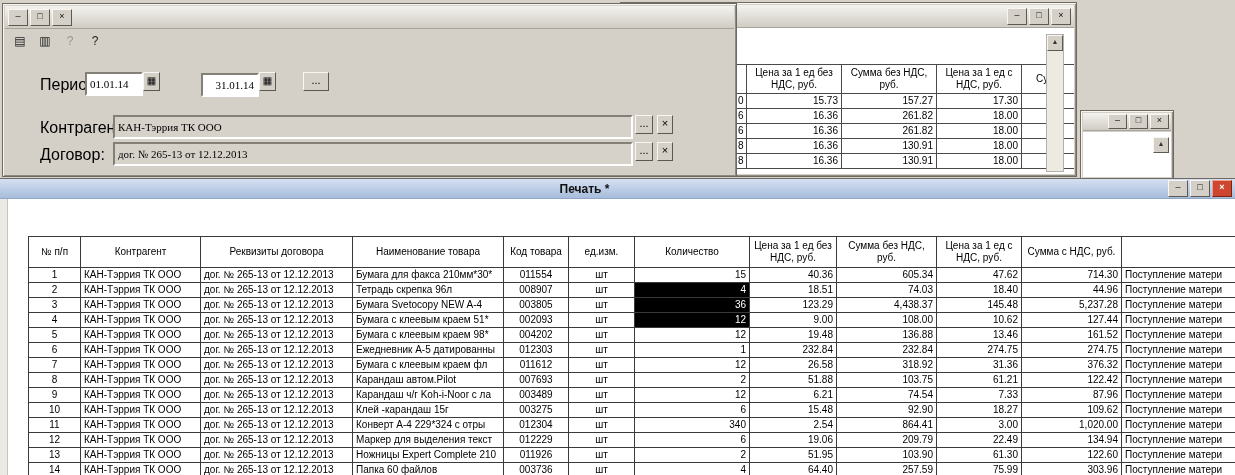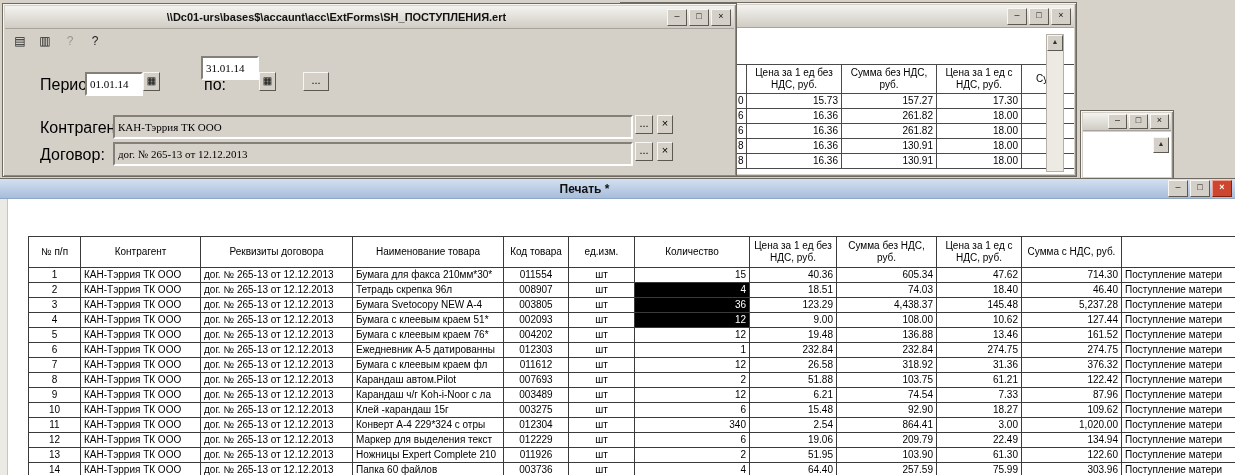--- a/index.html
+++ b/index.html
@@ -158,38 +158,37 @@
       <span class="winbtn small">□</span>
       <span class="winbtn small">×</span>
     </div>
     <div class="small-body">
       <div class="scrollbtn">▲</div>
     </div>
   </div>
 
   <div class="win" id="form-win">
     <div class="titlebar gray">
-      <span class="tb-title">\\Dc01-urs\bases$\accaunt\acc\ExtForms\SH_ПОСТУПЛЕНИЯ.ert</span>
       <span class="winbtn">–</span>
       <span class="winbtn">□</span>
       <span class="winbtn">×</span>
     </div>
 
     <div class="toolbar">
       <span class="tbtn">▤</span>
       <span class="tbtn">▥</span>
       <span class="tbtn disabled">?</span>
       <span class="tbtn">?</span>
     </div>
 
     <span class="lbl" style="left:12px;top:72px">Период с:</span>
     <input class="inp" style="left: 82px; top: 68px; width: 58px;" value="01.01.14">
     <span class="pushbtn" style="left:140px;top:68px;width:17px;height:19px;font-size:10px">▦</span>
     <span class="lbl" style="left:176px;top:72px">по:</span>
-    <input class="inp" style="left: 198px; top: 52px; width: 58px;" value="31.01.14">
+    <input class="inp" style="left: 198px; top: 69px; width: 58px; text-align: right;" value="31.01.14">
     <span class="pushbtn" style="left:256px;top:68px;width:17px;height:19px;font-size:10px">▦</span>
     <span class="pushbtn" style="left:300px;top:68px;width:26px;height:19px">...</span>
 
     <span class="lbl" style="left:12px;top:115px">Контрагент 1:</span>
     <input class="inp gray" style="left: 110px; top: 111px; width: 520px;" value="КАН-Тэррия ТК ООО">
     <span class="pushbtn" style="left:632px;top:111px;width:18px;height:19px">...</span>
     <span class="pushbtn" style="left:654px;top:111px;width:16px;height:19px">×</span>
 
     <span class="lbl" style="left:12px;top:142px">Договор:</span>
     <input class="inp gray" style="left: 110px; top: 138px; width: 520px;" value="дог. № 265-13 от 12.12.2013">
@@ -256,21 +255,21 @@
               <td class="c">2</td>
               <td>КАН-Тэррия ТК ООО</td>
               <td>дог. № 265-13 от 12.12.2013</td>
               <td>Тетрадь скрепка 96л</td>
               <td class="c">008907</td>
               <td class="c">шт</td>
               <td class="r sel">4</td>
               <td class="r">18.51</td>
               <td class="r">74.03</td>
               <td class="r">18.40</td>
-              <td class="r">46.40</td>
+              <td class="r">44.96</td>
               <td>Поступление матери</td>
             </tr>
 
             <tr>
               <td class="c">3</td>
               <td>КАН-Тэррия ТК ООО</td>
               <td>дог. № 265-13 от 12.12.2013</td>
               <td>Бумага  Svetocopy NEW A-4</td>
               <td class="c">003805</td>
               <td class="c">шт</td>
@@ -294,21 +293,21 @@
               <td class="r">108.00</td>
               <td class="r">10.62</td>
               <td class="r">127.44</td>
               <td>Поступление матери</td>
             </tr>
 
             <tr>
               <td class="c">5</td>
               <td>КАН-Тэррия ТК ООО</td>
               <td>дог. № 265-13 от 12.12.2013</td>
-              <td>Бумага с клеевым краем 76*</td>
+              <td>Бумага с клеевым краем 98*</td>
               <td class="c">004202</td>
               <td class="c">шт</td>
               <td class="r">12</td>
               <td class="r">19.48</td>
               <td class="r">136.88</td>
               <td class="r">13.46</td>
               <td class="r">161.52</td>
               <td>Поступление матери</td>
             </tr>
 

